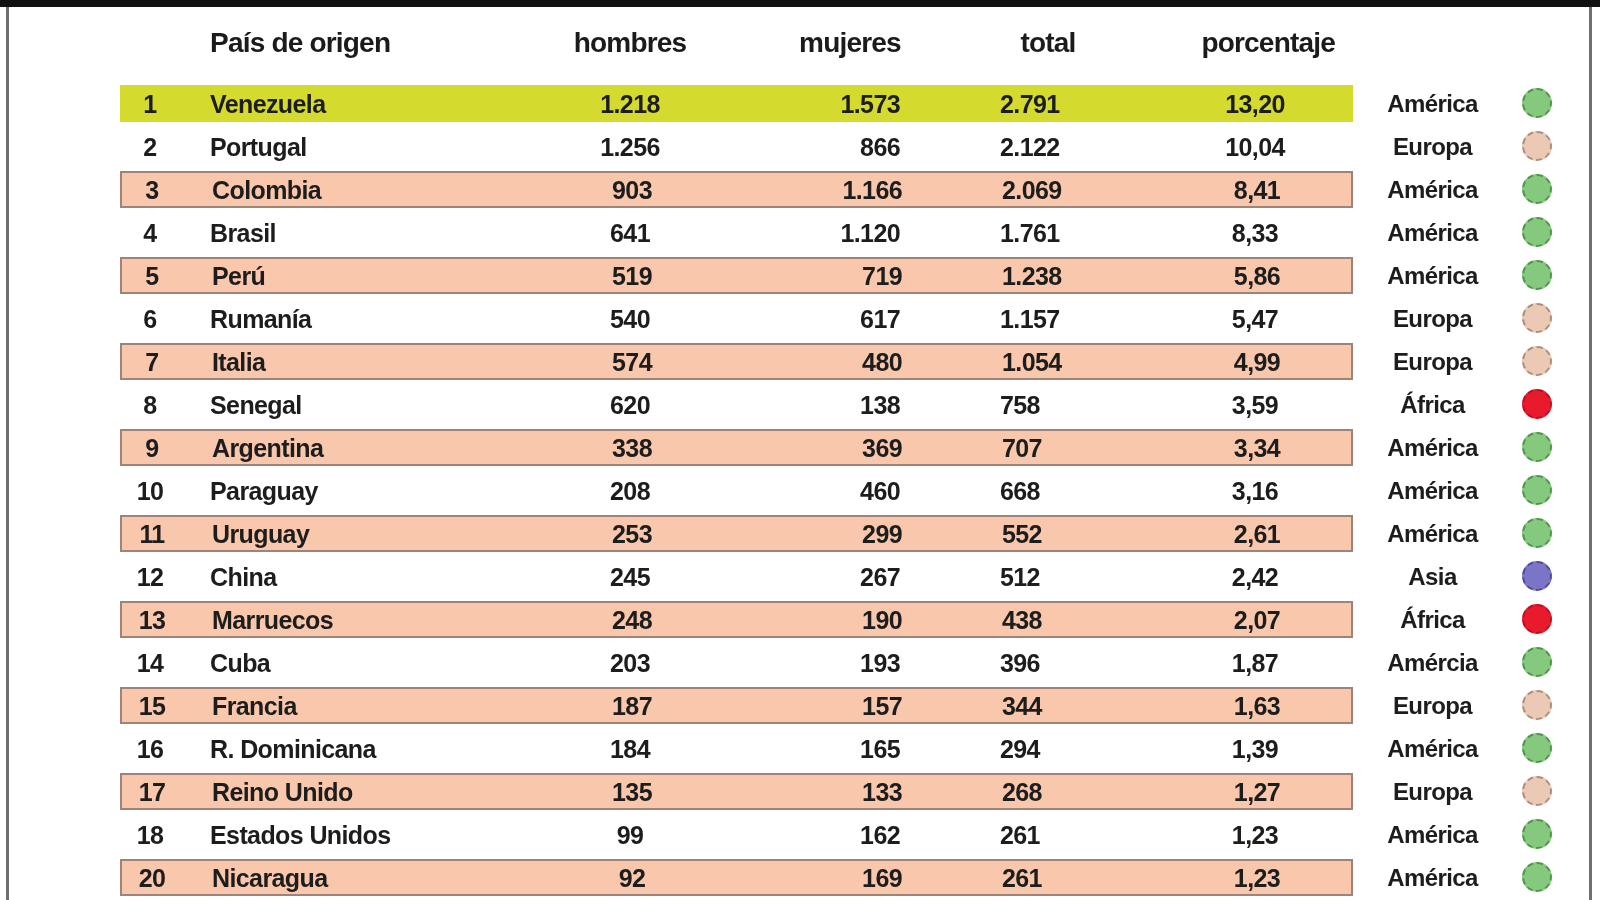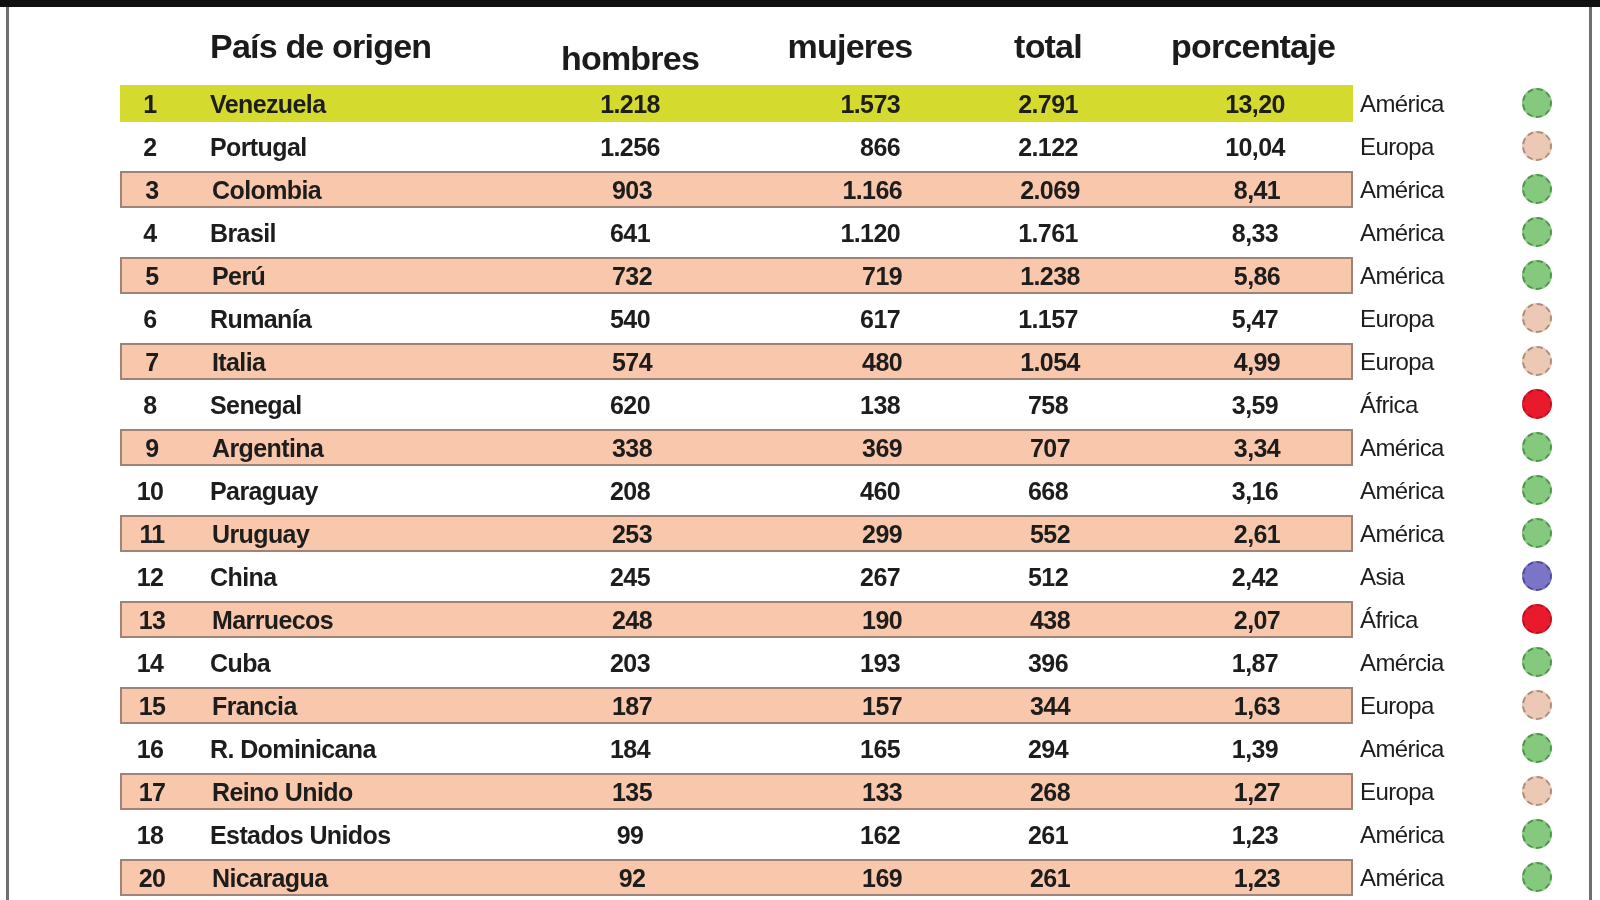--- a/index.html
+++ b/index.html
@@ -15,25 +15,25 @@
   
   .top-rule { position: absolute; left: 0; top: 0; width: 1600px; height: 7px; background: #111; }
   .side-rule { position: absolute; top: 7px; bottom: 0; width: 3px; background: #6f6f6f; }
   .side-rule.left { left: 6px; }
   .side-rule.right { left: 1589px; }
 
   
   .header { position: absolute; left: 0; top: 7px; width: 1600px; height: 75px; }
   .hcell {
     position: absolute; top: 20px;
-    font-size: 34px; font-weight: 700; letter-spacing: -0.8px;
+    font-size: 28px; font-weight: 700; letter-spacing: -0.8px;
     color: #1b1b1b; white-space: nowrap;
   }
   .h-country { left: 210px; }
-  .h-hombres { left: 550px; width: 160px; text-align: center; margin-top: 12px; }
+  .h-hombres { left: 550px; width: 160px; text-align: center; }
   .h-mujeres { left: 770px; width: 160px; text-align: center; }
   .h-total   { left: 968px; width: 160px; text-align: center; }
   .h-pct     { left: 1165px; width: 170px; text-align: right; }
 
   
   .rows { position: absolute; left: 0; top: 82px; width: 1600px; }
   .row { position: relative; height: 43px; }
   .bar {
     position: absolute; left: 120px; top: 3px;
     width: 1233px; height: 37px;
@@ -44,27 +44,27 @@
 
   .cell {
     position: absolute; top: 50%; transform: translateY(-50%);
     font-size: 25px; font-weight: 700; letter-spacing: -0.6px;
     white-space: nowrap; color: #1d1d1d;
   }
   .rank    { left: 0px;    width: 60px;  text-align: center; }
   .country { left: 90px; }
   .hombres { left: 430px;  width: 160px; text-align: center; }
   .mujeres { left: 620px;  width: 160px; text-align: right; }
-  .total   { left: 848px;  width: 160px; text-align: center; }
+  .total   { left: 880px;  width: 160px; text-align: left; }
   .pct     { left: 1055px; width: 160px; text-align: center; }
 
   .cont-label {
     position: absolute; top: 50%; transform: translateY(-50%);
-    left: 1360px; width: 145px; text-align: left;
-    font-size: 24px; font-weight: 400; letter-spacing: -0.6px;
+    left: 1360px; width: 145px; text-align: center;
+    font-size: 24px; font-weight: 700; letter-spacing: -0.6px;
     white-space: nowrap; color: #1d1d1d;
   }
   .dot {
     position: absolute; top: 6px; left: 1522px;
     width: 30px; height: 30px; border-radius: 50%;
     box-sizing: border-box;
     border: 2px dashed #777;
   }
   .dot-america { background: var(--dot-america); border-color: var(--dot-america-border); }
   .dot-europa  { background: var(--dot-europa);  border-color: var(--dot-europa-border); }
@@ -137,21 +137,21 @@
       <span class="cell pct">8,33</span>
     </div>
     <span class="cont-label">América</span>
     <span class="dot dot-america"></span>
   </div>
 
   <div class="row">
     <div class="bar hl-pink">
       <span class="cell rank">5</span>
       <span class="cell country">Perú</span>
-      <span class="cell hombres">732</span>
+      <span class="cell hombres">519</span>
       <span class="cell mujeres">719</span>
       <span class="cell total">1.238</span>
       <span class="cell pct">5,86</span>
     </div>
     <span class="cont-label">América</span>
     <span class="dot dot-america"></span>
   </div>
 
   <div class="row">
     <div class="bar hl-none">

